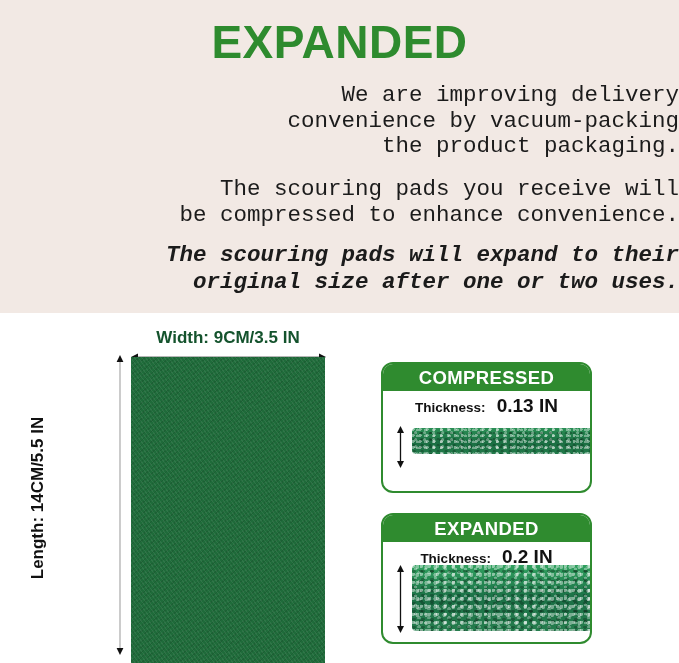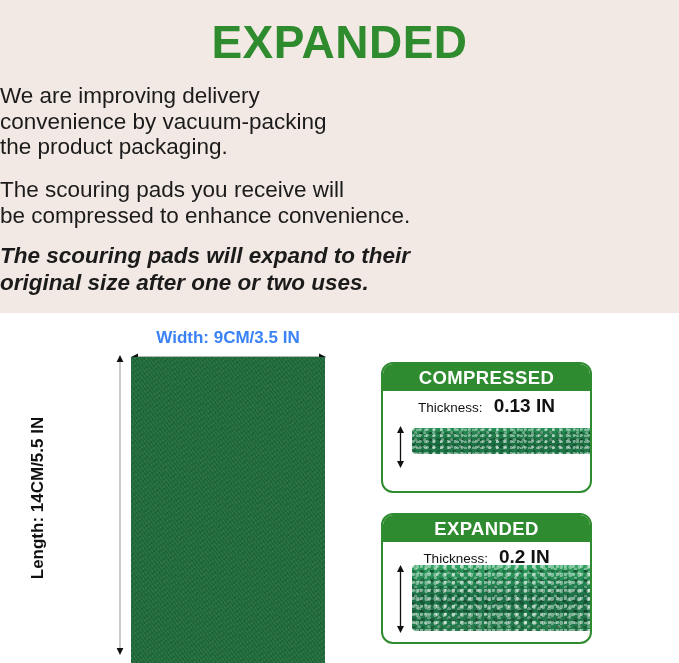--- a/index.html
+++ b/index.html
@@ -37,23 +37,23 @@
     font-weight: bold;
     color: #2e8b2e;
     letter-spacing: 0.5px;
     line-height: 1;
     font-family: "Liberation Sans", sans-serif;
   }
   .para {
     position: absolute;
     left: 0;
     width: 679px;
-    text-align: left;
+    text-align: right;
     color: #1b1b1b;
-    font-family: Liberation Sans, sans-serif;
+    font-family: Liberation Mono, monospace;
   }
   #para-1 {
     top: 83px;
     font-size: 22.5px;
     line-height: 25.5px;
   }
   #para-2 {
     top: 177px;
     font-size: 22.5px;
     line-height: 25.5px;
@@ -78,21 +78,21 @@
 
   
   #width-label {
     position: absolute;
     left: 131px;
     top: 15px;
     width: 194px;
     text-align: center;
     font-size: 17px;
     font-weight: bold;
-    color: #3b82f6;
+    color: #14532d;
     white-space: nowrap;
     font-family: "Liberation Sans", sans-serif;
   }
   #width-dim {
     position: absolute;
     left: 131px;
     top: 39px;
     width: 195px;
     height: 10px;
   }
@@ -185,21 +185,21 @@
     left: 0;
     top: 31px;
     width: 100%;
     text-align: center;
     color: #111111;
     white-space: nowrap;
     font-family: "Liberation Sans", sans-serif;
   }
   .thick-word {
     font-size: 13.5px;
-    font-weight: normal;
+    font-weight: bold;
     vertical-align: baseline;
   }
   .thick-value {
     font-size: 19px;
     font-weight: bold;
     vertical-align: baseline;
     margin-left: 11px;
   }
 
   .thick-arrow {

